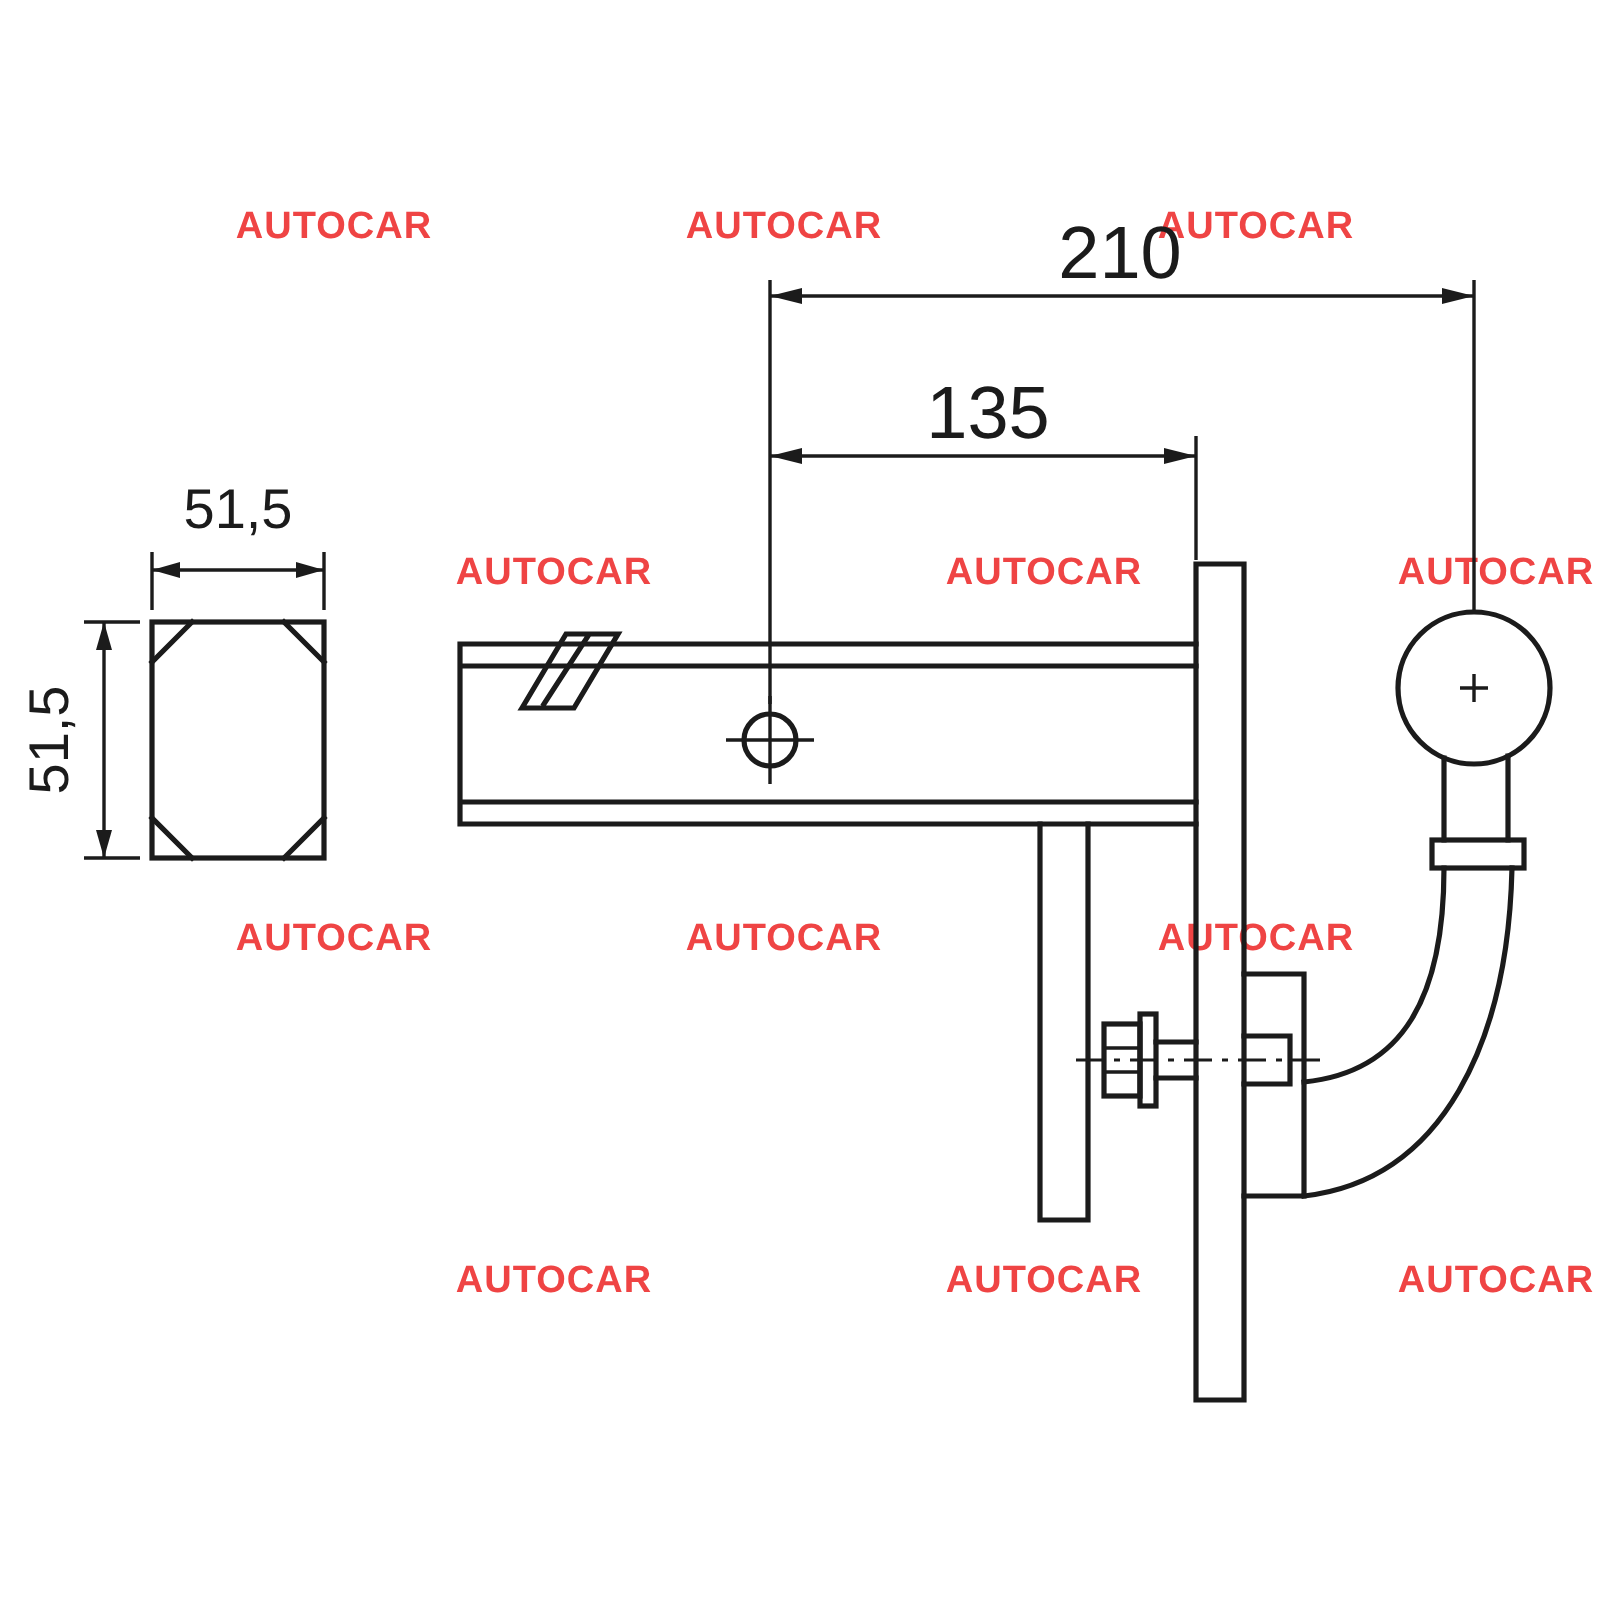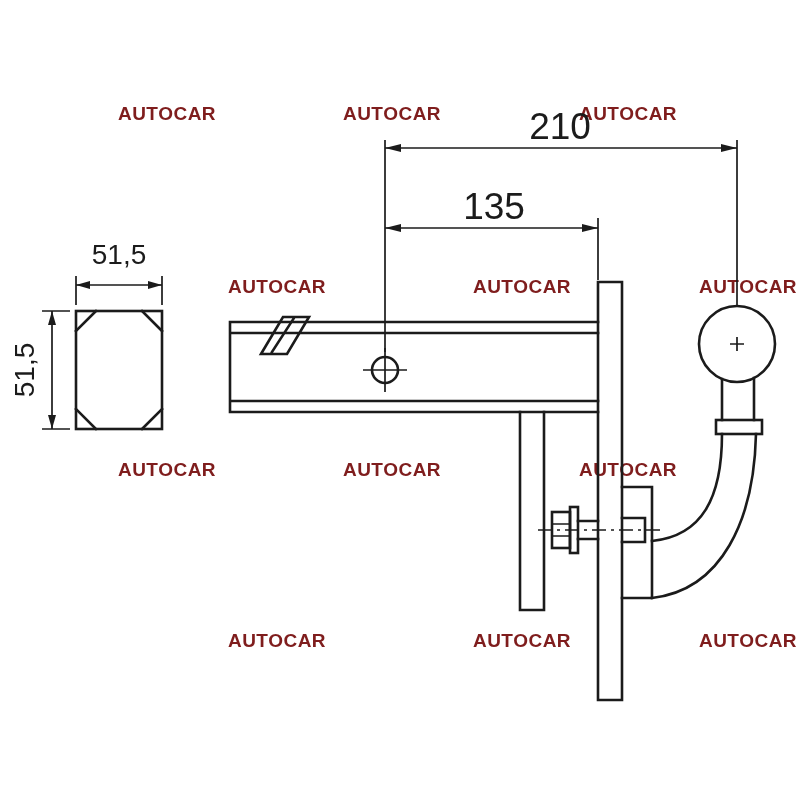--- a/index.html
+++ b/index.html
@@ -1,18 +1,18 @@
 <!DOCTYPE html>
 <html><head>
 <meta charset="utf-8">
 <style>
   html,body{margin:0;padding:0;background:#ffffff;}
   #canvas{position:relative;width:800px;height:800px;background:#ffffff;overflow:hidden;
           font-family:"Liberation Sans",sans-serif;}
-  .wm{position:absolute;transform:translate(-50%,-50%);color:#7f1d1d;
+  .wm{position:absolute;transform:translate(-50%,-50%);color:#ef4444;
       font:700 19px "Liberation Sans",sans-serif;letter-spacing:.5px;white-space:nowrap;
       user-select:none;}
   svg#drawing{position:absolute;left:0;top:0;}
   .ln{stroke:#1b1b1b;stroke-width:2.6;fill:none;stroke-linecap:square;}
   .thin{stroke:#1b1b1b;stroke-width:1.7;fill:none;}
   .cl{stroke:#1b1b1b;stroke-width:1.5;fill:none;stroke-dasharray:14 5 3 5;}
   .arrow{fill:#1b1b1b;stroke:none;}
   .dimtext{fill:#1b1b1b;font-family:"Liberation Sans",sans-serif;}
 </style>
 </head>

